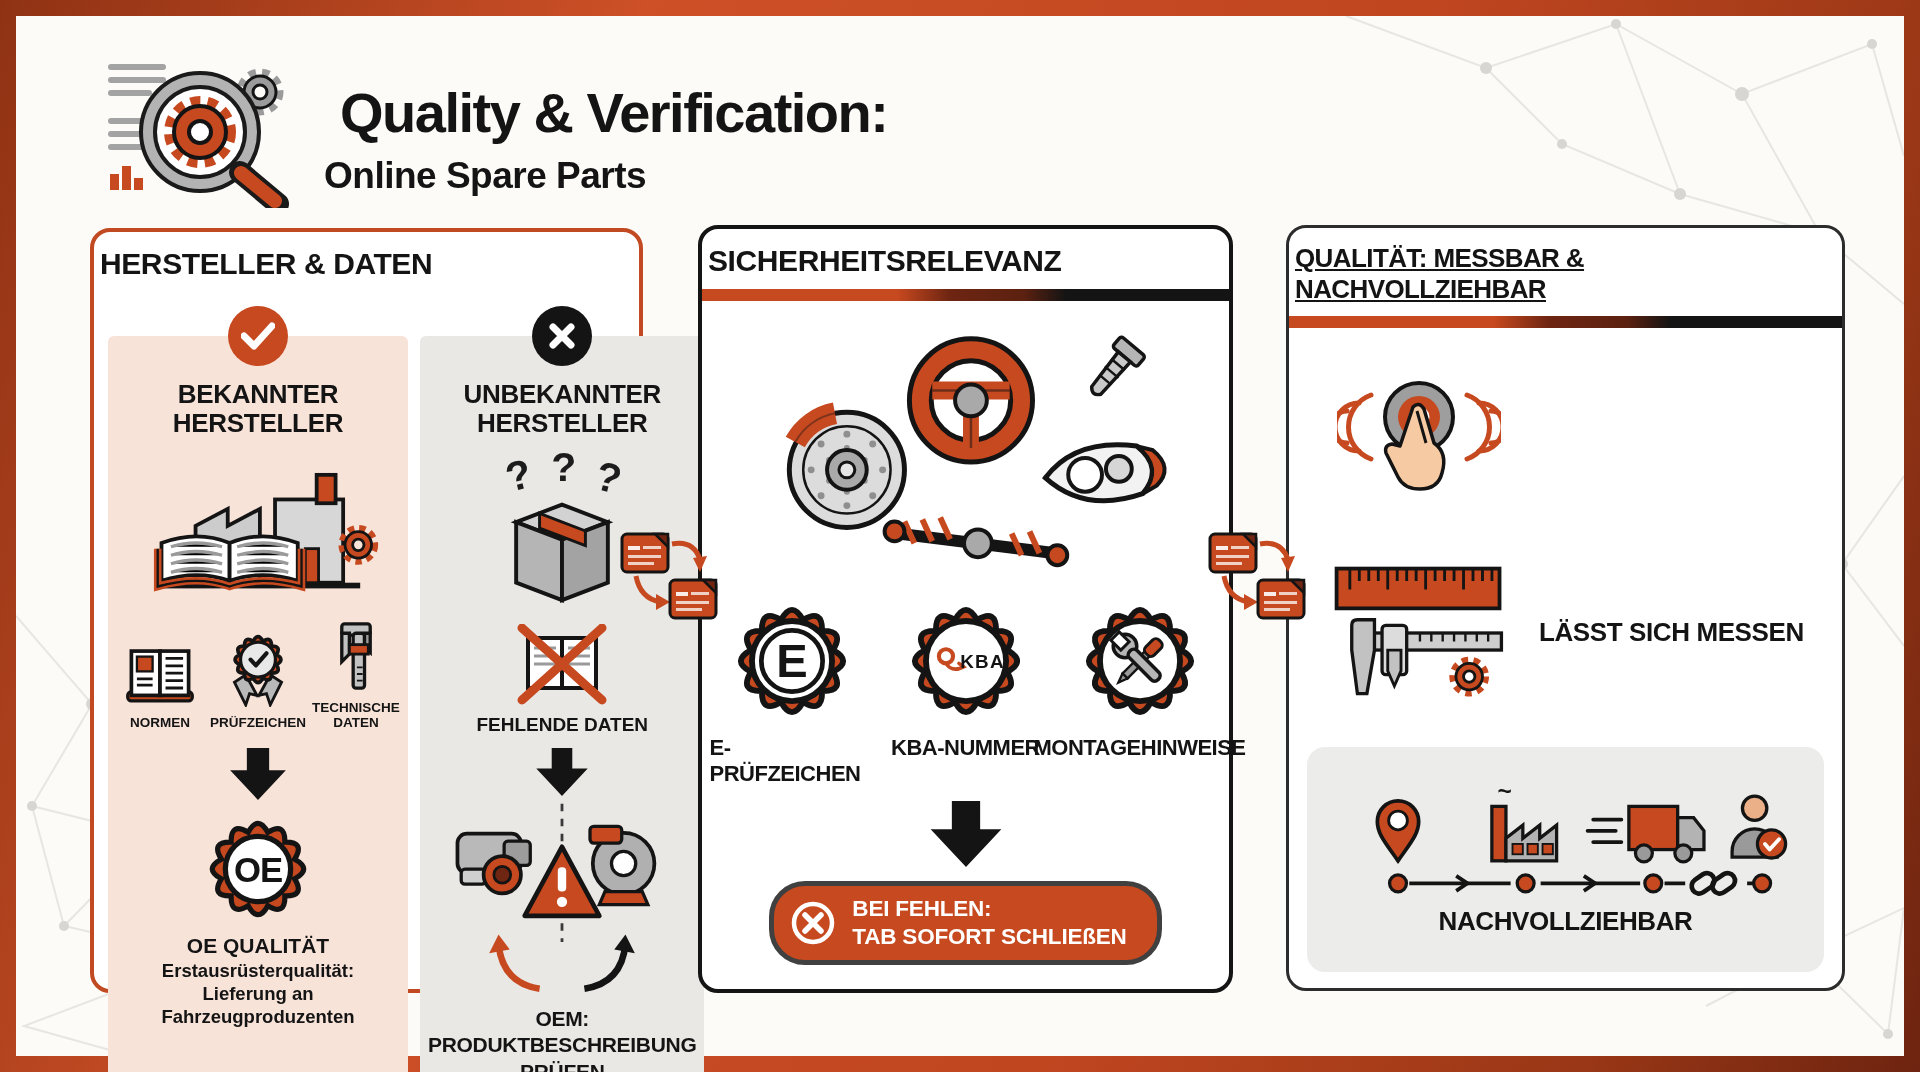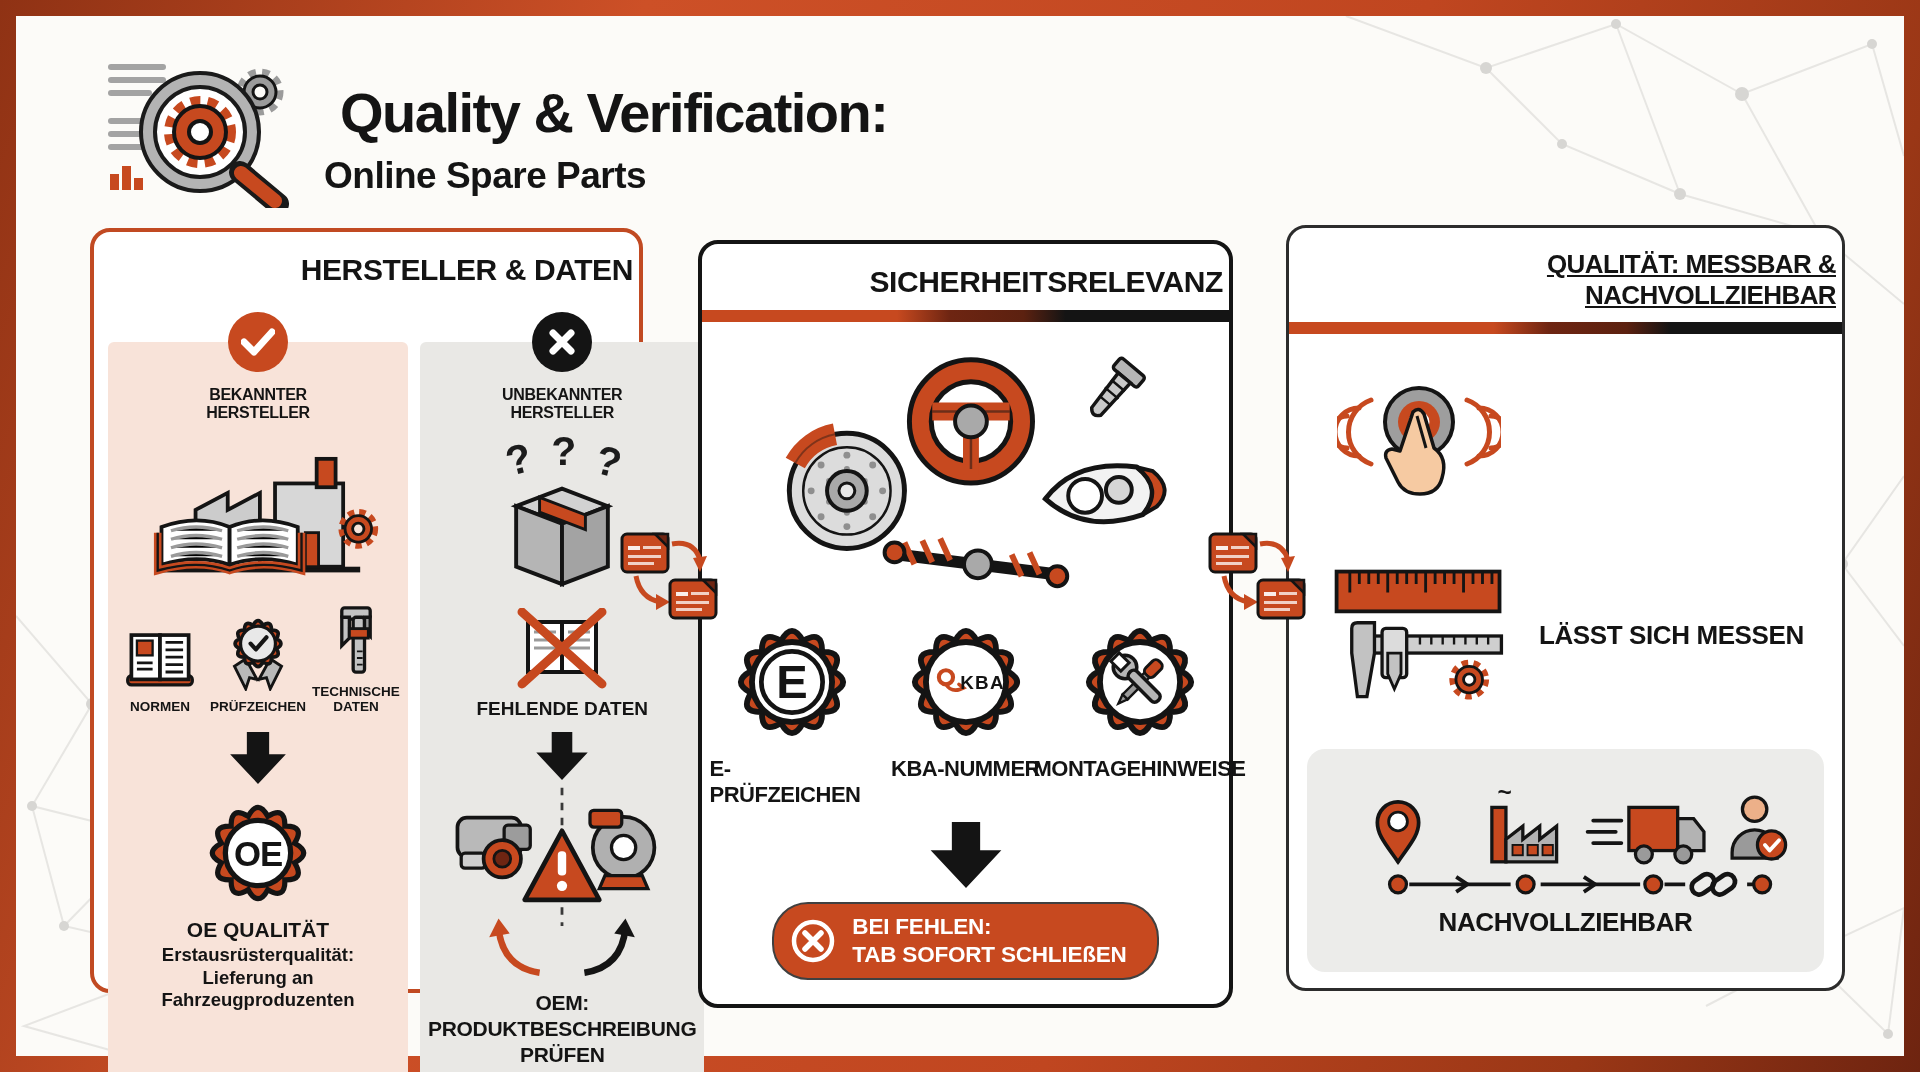--- a/index.html
+++ b/index.html
@@ -9,47 +9,47 @@
   .inner{position:absolute;inset:16px;background:#fcfbf8;}
   svg{display:block}
   .net{position:absolute;inset:0;pointer-events:none;}
   
   .hdr{position:absolute;left:86px;top:40px;display:flex;align-items:center;gap:26px;}
   .hdr h1{margin:16px;font-size:56px;letter-spacing:-1.5px;line-height:1.02;}
   .hdr h2{margin:2px 0 0;font-size:37px;letter-spacing:-0.5px;line-height:1.05;}
   
   .panel{position:absolute;background:#fff;border-radius:20px;display:flex;flex-direction:column;}
   #p1{left:74px;top:212px;width:545px;height:757px;border:4px solid #c14a22;}
-  #p2{left:682px;top:209px;width:527px;height:760px;border:4px solid #141414;margin-top:15px;}
+  #p2{left:682px;top:209px;width:527px;height:760px;border:4px solid #141414;}
   #p3{left:1270px;top:209px;width:553px;height:760px;border:3px solid #2c2c2c;}
-  .ptitle{text-align:right;font-weight:bold;font-size:30px;padding:21px 6px 11px;letter-spacing:-0.4px;}
+  .ptitle{text-align:left;font-weight:bold;font-size:30px;padding:15px 6px 11px;letter-spacing:-0.4px;}
   #p3 .ptitle{font-size:26px;letter-spacing:-0.6px;text-decoration:underline;}
   .gbar{height:12px;background:linear-gradient(90deg,#c7491f 0%,#c7491f 37%,#6e2512 47%,#5c2110 61%,#141414 69%,#141414 100%);}
   
   .cols{flex:1;display:flex;gap:12px;margin:44px 14px 14px;}
   .col{flex:1;border-radius:6px;position:relative;padding:44px 8px 14px;display:flex;flex-direction:column;align-items:center;text-align:center;}
   .col.known{background:#f8e3d9;}
   .col.unknown{background:#e9e8e5;}
   .status{position:absolute;top:-30px;left:50%;transform:translateX(-50%);width:60px;height:60px;border-radius:50%;display:flex;align-items:center;justify-content:center;}
   .status.ok{background:#c7491f;}
   .status.no{background:#141414;}
-  .col-h{font-weight:bold;font-size:16px;line-height:1.12;letter-spacing:-0.3px;}
+  .col-h{font-weight:bold;font-size:26px;line-height:1.12;letter-spacing:-0.3px;}
   .mini-row{display:flex;gap:10px;align-items:flex-end;justify-content:center;margin-top:24px;}
   .mini{display:flex;flex-direction:column;align-items:center;width:88px;}
   .mini-label{font-size:13.5px;font-weight:bold;line-height:1.12;margin-top:8px;}
   .result-title{font-size:21px;font-weight:bold;margin-top:6px;}
   .result-line{font-size:18.5px;line-height:1.22;display:block;font-weight:bold;}
   .oem-line{font-size:21px;font-weight:bold;line-height:1.25;display:block;letter-spacing:-0.3px;}
   .miss-label{font-size:19px;font-weight:bold;margin-top:8px;}
   
   .p2body{flex:1;display:flex;flex-direction:column;align-items:center;}
   .badges{display:flex;gap:10px;margin-top:8px;}
   .badge{width:164px;display:flex;flex-direction:column;align-items:center;}
   .badge-label{font-size:22px;font-weight:bold;margin-top:8px;letter-spacing:-0.5px;}
-  .alert{display:flex;align-items:center;gap:16px;background:#c7491f;border:2px solid #404040;border-radius:36px;padding:9px 30px 9px 16px;color:#fff;margin-top:14px;}
+  .alert{display:flex;align-items:center;gap:16px;background:#c7491f;border:5px solid #404040;border-radius:36px;padding:9px 30px 9px 16px;color:#fff;margin-top:14px;}
   .alert-text{font-size:22.5px;font-weight:bold;line-height:1.25;letter-spacing:-0.2px;text-align:left;}
   
   .rows{flex:1;display:flex;flex-direction:column;}
   .row{flex:1;display:flex;align-items:center;gap:30px;padding:0 14px 0 40px;}
   .row.shade{background:#ececea;}
   .row-icon{width:180px;flex:none;display:flex;justify-content:center;}
   .row-label{font-size:26px;font-weight:bold;letter-spacing:-0.4px;}
   .row4{flex:1.05;background:#ececea;margin:12px 18px 16px;border-radius:18px;display:flex;flex-direction:column;align-items:center;justify-content:center;padding:6px 0;}
   .row4 .row-label{margin-top:2px;}
   .connector{position:absolute;z-index:6;}

